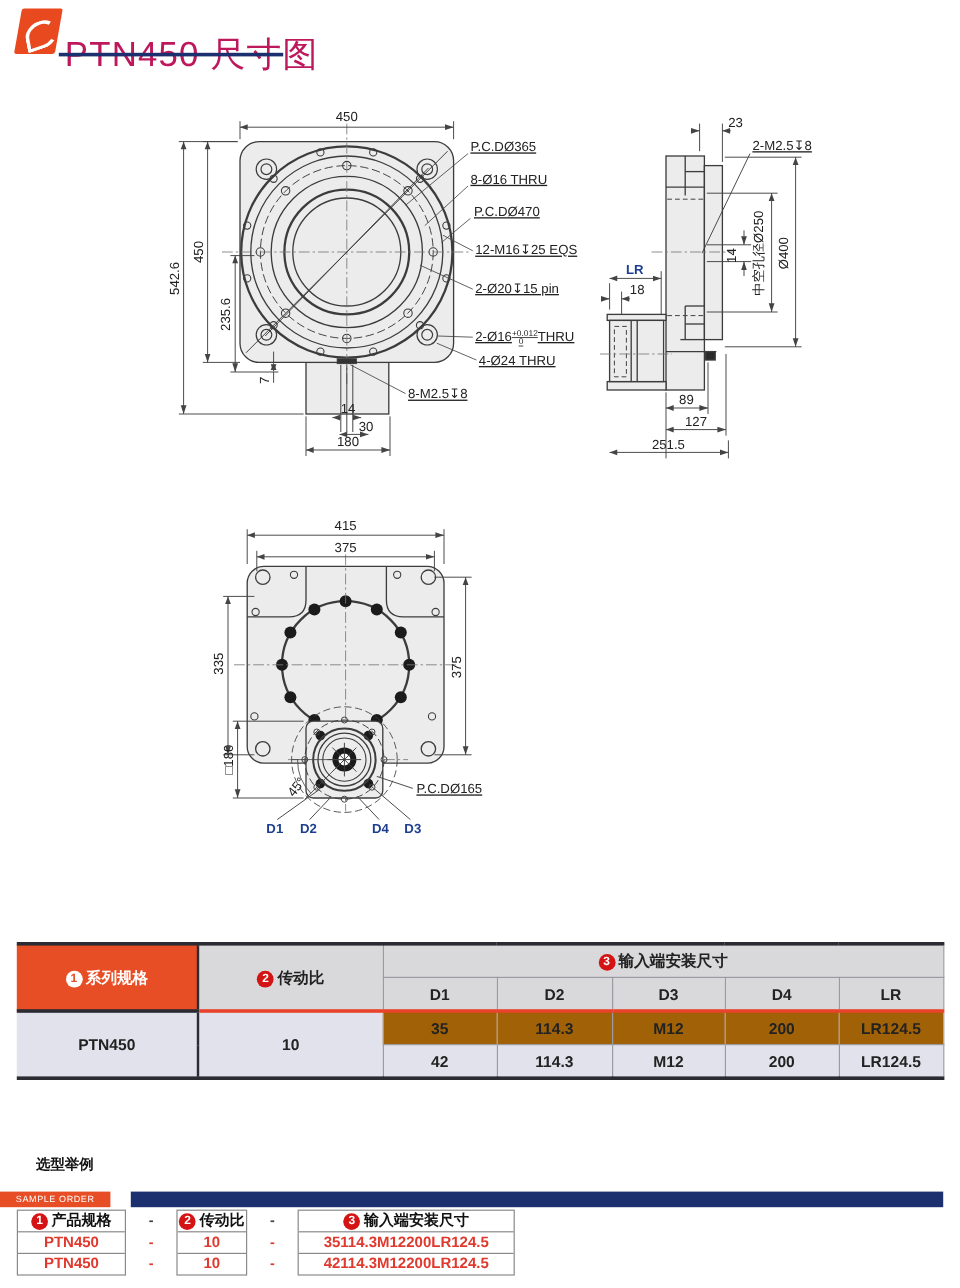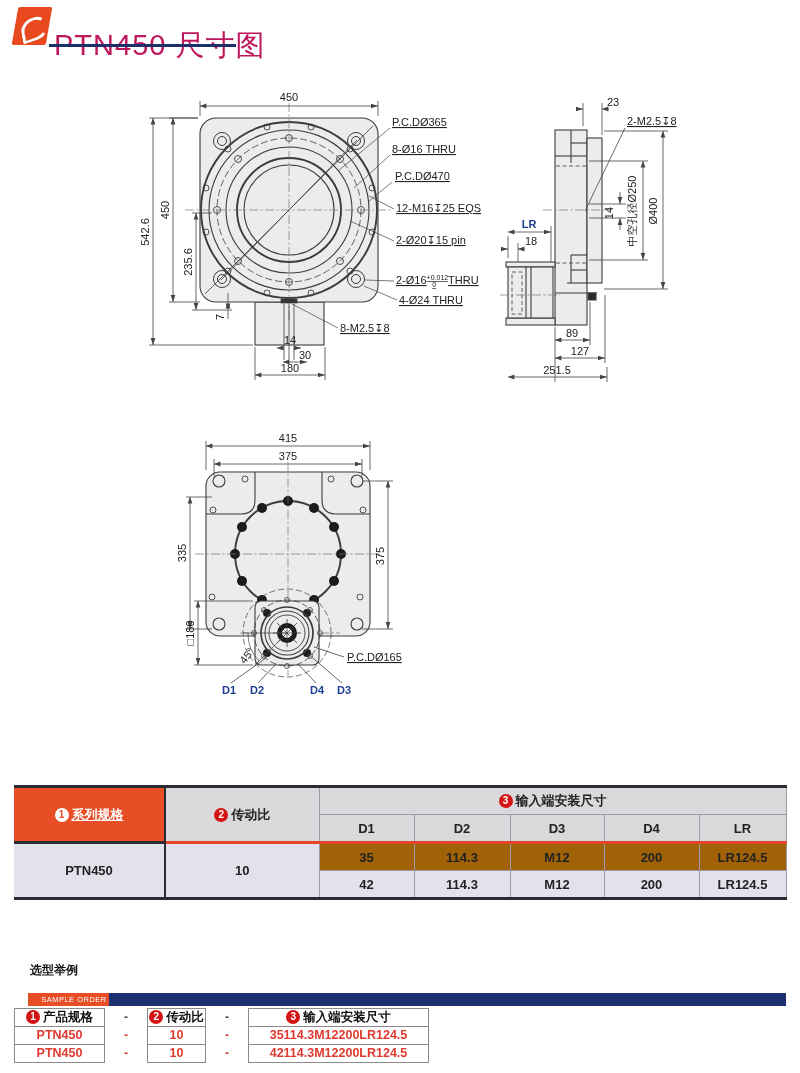--- a/index.html
+++ b/index.html
@@ -15,33 +15,33 @@
   
   svg text{font-family:"Liberation Sans",sans-serif;font-size:11px;fill:#222;}
   svg text.lbl{text-decoration:underline;}
   svg text.blue{fill:#1e3f91;font-weight:bold;}
   
   .spec{position:absolute;left:14px;top:785px;width:772px;border-collapse:collapse;
         border-top:3px solid #2b2b33;border-bottom:3px solid #2b2b33;table-layout:fixed;}
   .spec td{border:1px solid #9b9ba3;text-align:center;font-size:13px;font-weight:bold;
         height:26px;padding:0;}
   .spec td.orange{background:#e84e25;color:#fff;border-bottom:3px solid #2b2b33;border-left:none;
-        border-right:2px solid #2b2b33;text-decoration:underline;}
+        border-right:2px solid #2b2b33;}
   .spec td.gray{background:#d9d9db;}
   .spec td.redline{border-bottom:3px solid #e8432b;}
   .spec td.lav{background:#e2e2ec;}
   .spec td.model{background:#e2e2ec;border-right:2px solid #2b2b33;border-left:none;}
   .spec td.white{background:#a16207;}
   .badge{display:inline-block;width:14px;height:14px;line-height:14px;border-radius:50%;
         font-size:10px;text-align:center;margin-right:3px;vertical-align:1px;}
   .badge.wb{background:#fff;color:#e84e25;}
   .badge.rb{background:#d41414;color:#fff;}
   
   .so-heading{position:absolute;left:30px;top:962px;font-size:12px;font-weight:bold;color:#111;}
-  .so-orange{position:absolute;left:28px;top:993px;width:92px;height:13px;background:#e84e25;
+  .so-orange{position:absolute;left:0;top:993px;width:92px;height:13px;background:#e84e25;
         color:#fff;font-size:7.5px;text-align:center;line-height:13px;letter-spacing:.5px;}
   .so-navy{position:absolute;left:109px;top:993px;width:677px;height:13px;background:#1c2f6e;}
   .so-table{position:absolute;left:14px;top:1008px;display:flex;align-items:flex-start;gap:14px;}
   .so-box{border:1px solid #8a8a8a;}
   .so-box .r{height:17px;line-height:17px;text-align:center;font-size:12.5px;font-weight:bold;
         border-top:1px solid #8a8a8a;color:#e0392e;}
   .so-box .r.hd{border-top:none;color:#111;}
   .so-dash{width:14px;display:flex;flex-direction:column;}
   .so-dash span{height:18px;line-height:18px;text-align:center;font-weight:bold;color:#e0392e;font-size:12px;}
   .so-dash span.hd{color:#444;}

